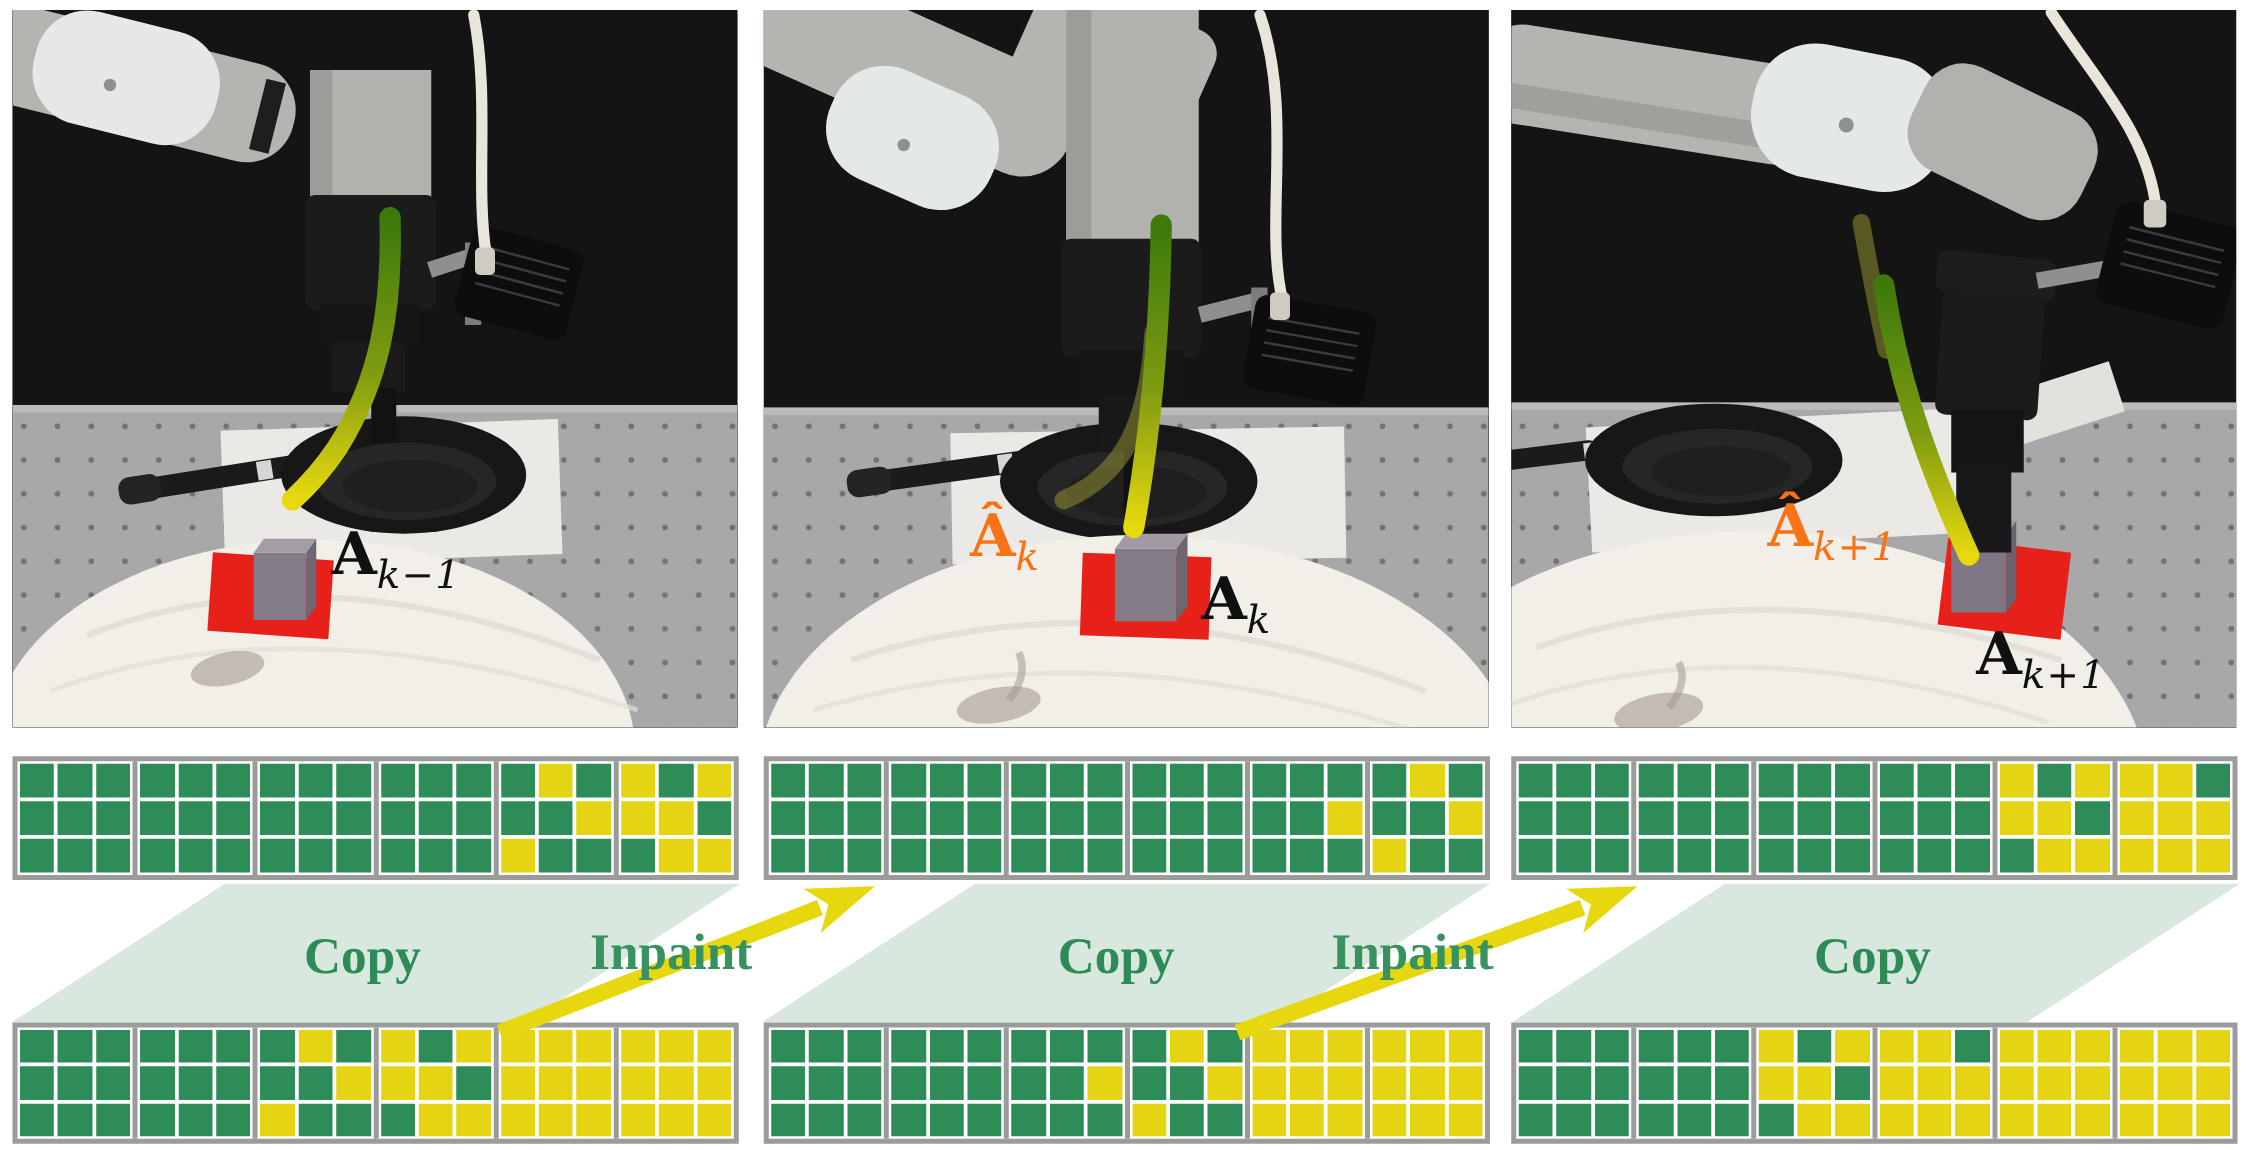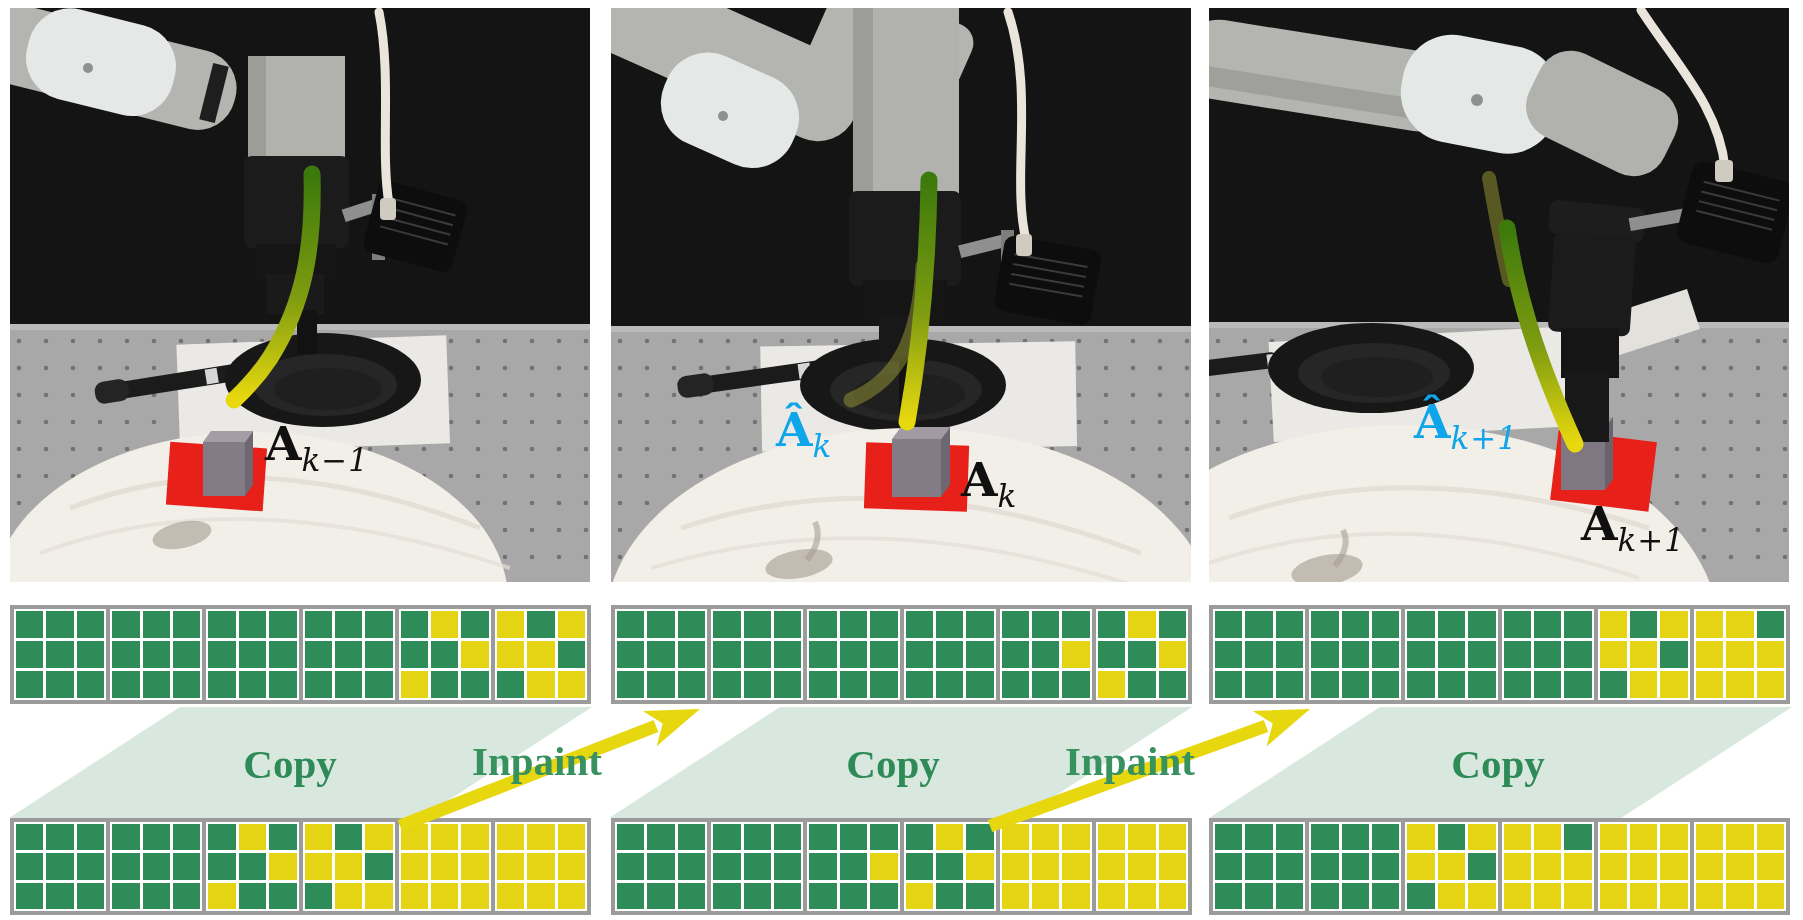--- a/index.html
+++ b/index.html
@@ -9,21 +9,21 @@
   
   .photo{position:absolute;top:8px;width:580px;height:574px;overflow:hidden;background:#141414;}
   .photo svg{display:block;}
 
   
   .ph-label{position:absolute;white-space:nowrap;line-height:1;}
   .ph-label .lab-main{font-family:"DejaVu Serif",serif;font-weight:700;font-size:47px;}
   .ph-label .lab-sub{font-family:"DejaVu Serif",serif;font-style:italic;font-weight:500;
                      font-size:31px;position:relative;top:11px;letter-spacing:1px;}
   .ph-label.actual{color:#101010;}
-  .ph-label.predicted{color:#0ea5e9;text-align:center;}
+  .ph-label.predicted{color:#f97316;text-align:center;}
 
   
   .copy-band{position:absolute;top:707px;height:111px;width:412px;
              transform:skewX(-57deg);transform-origin:0 0;}
 
   
   .band-label{position:absolute;transform:translate(-50%,-50%);
               font-family:"Liberation Serif",serif;font-weight:700;font-size:41px;z-index:6;}
 
   

